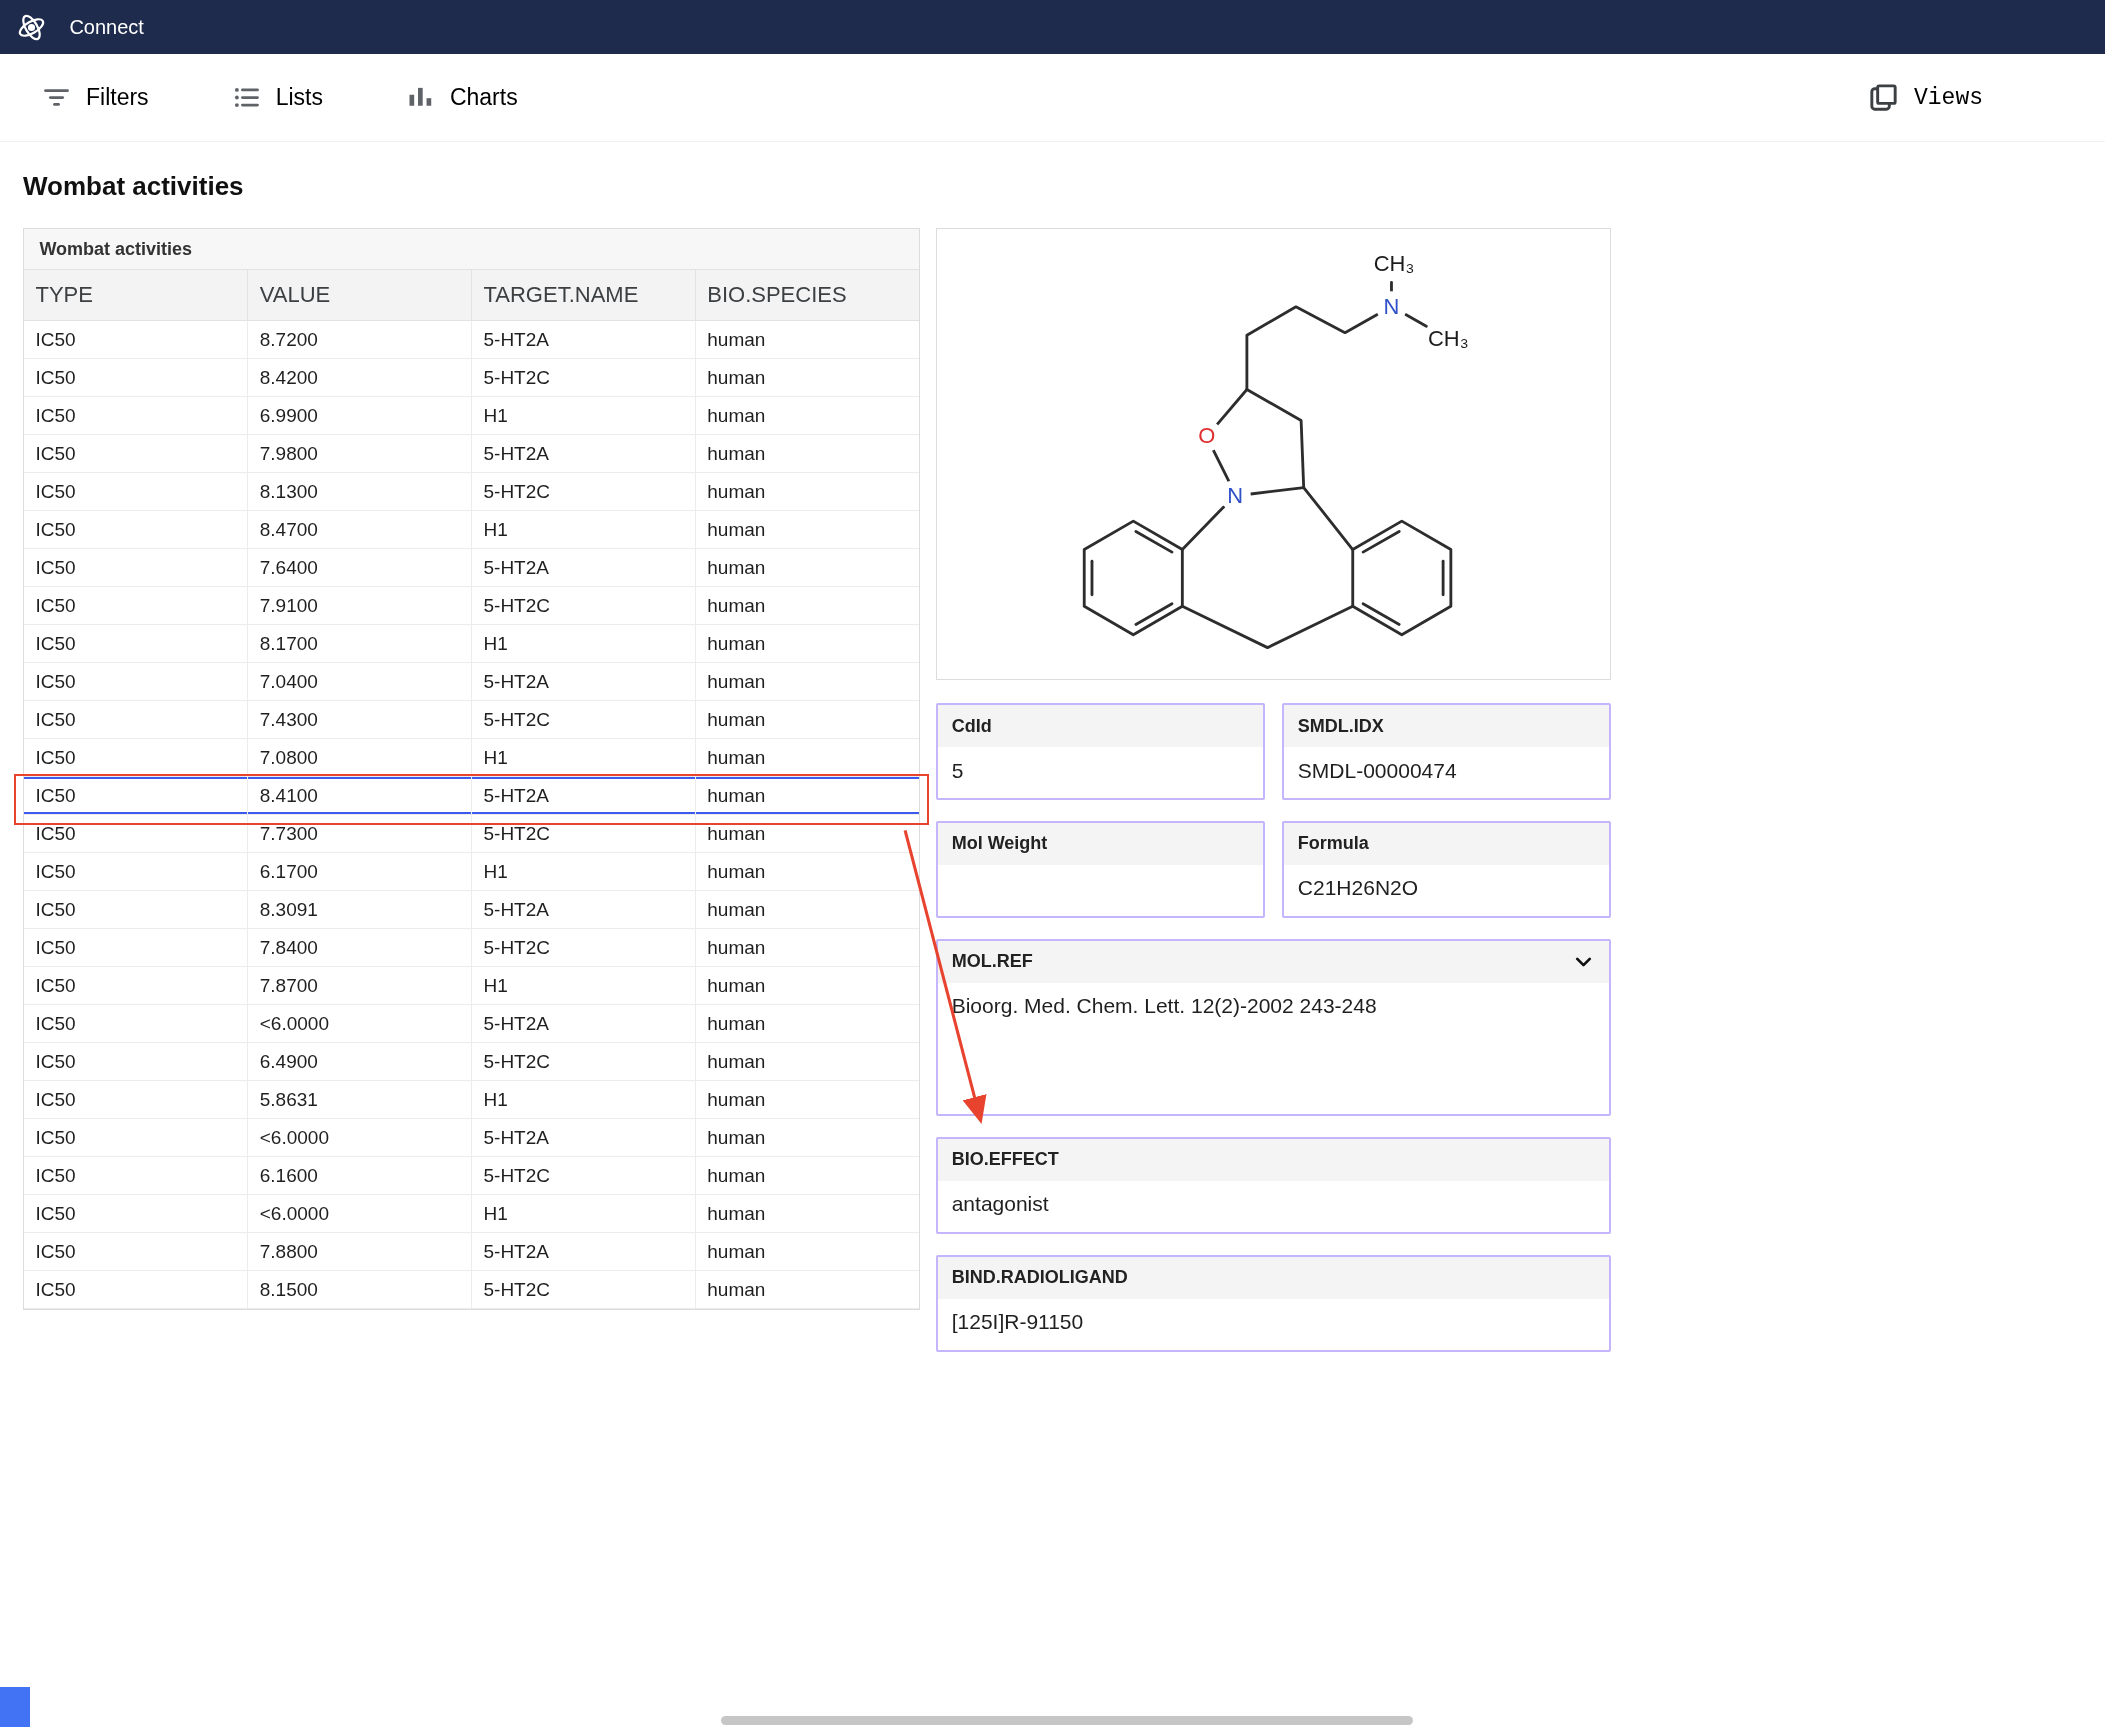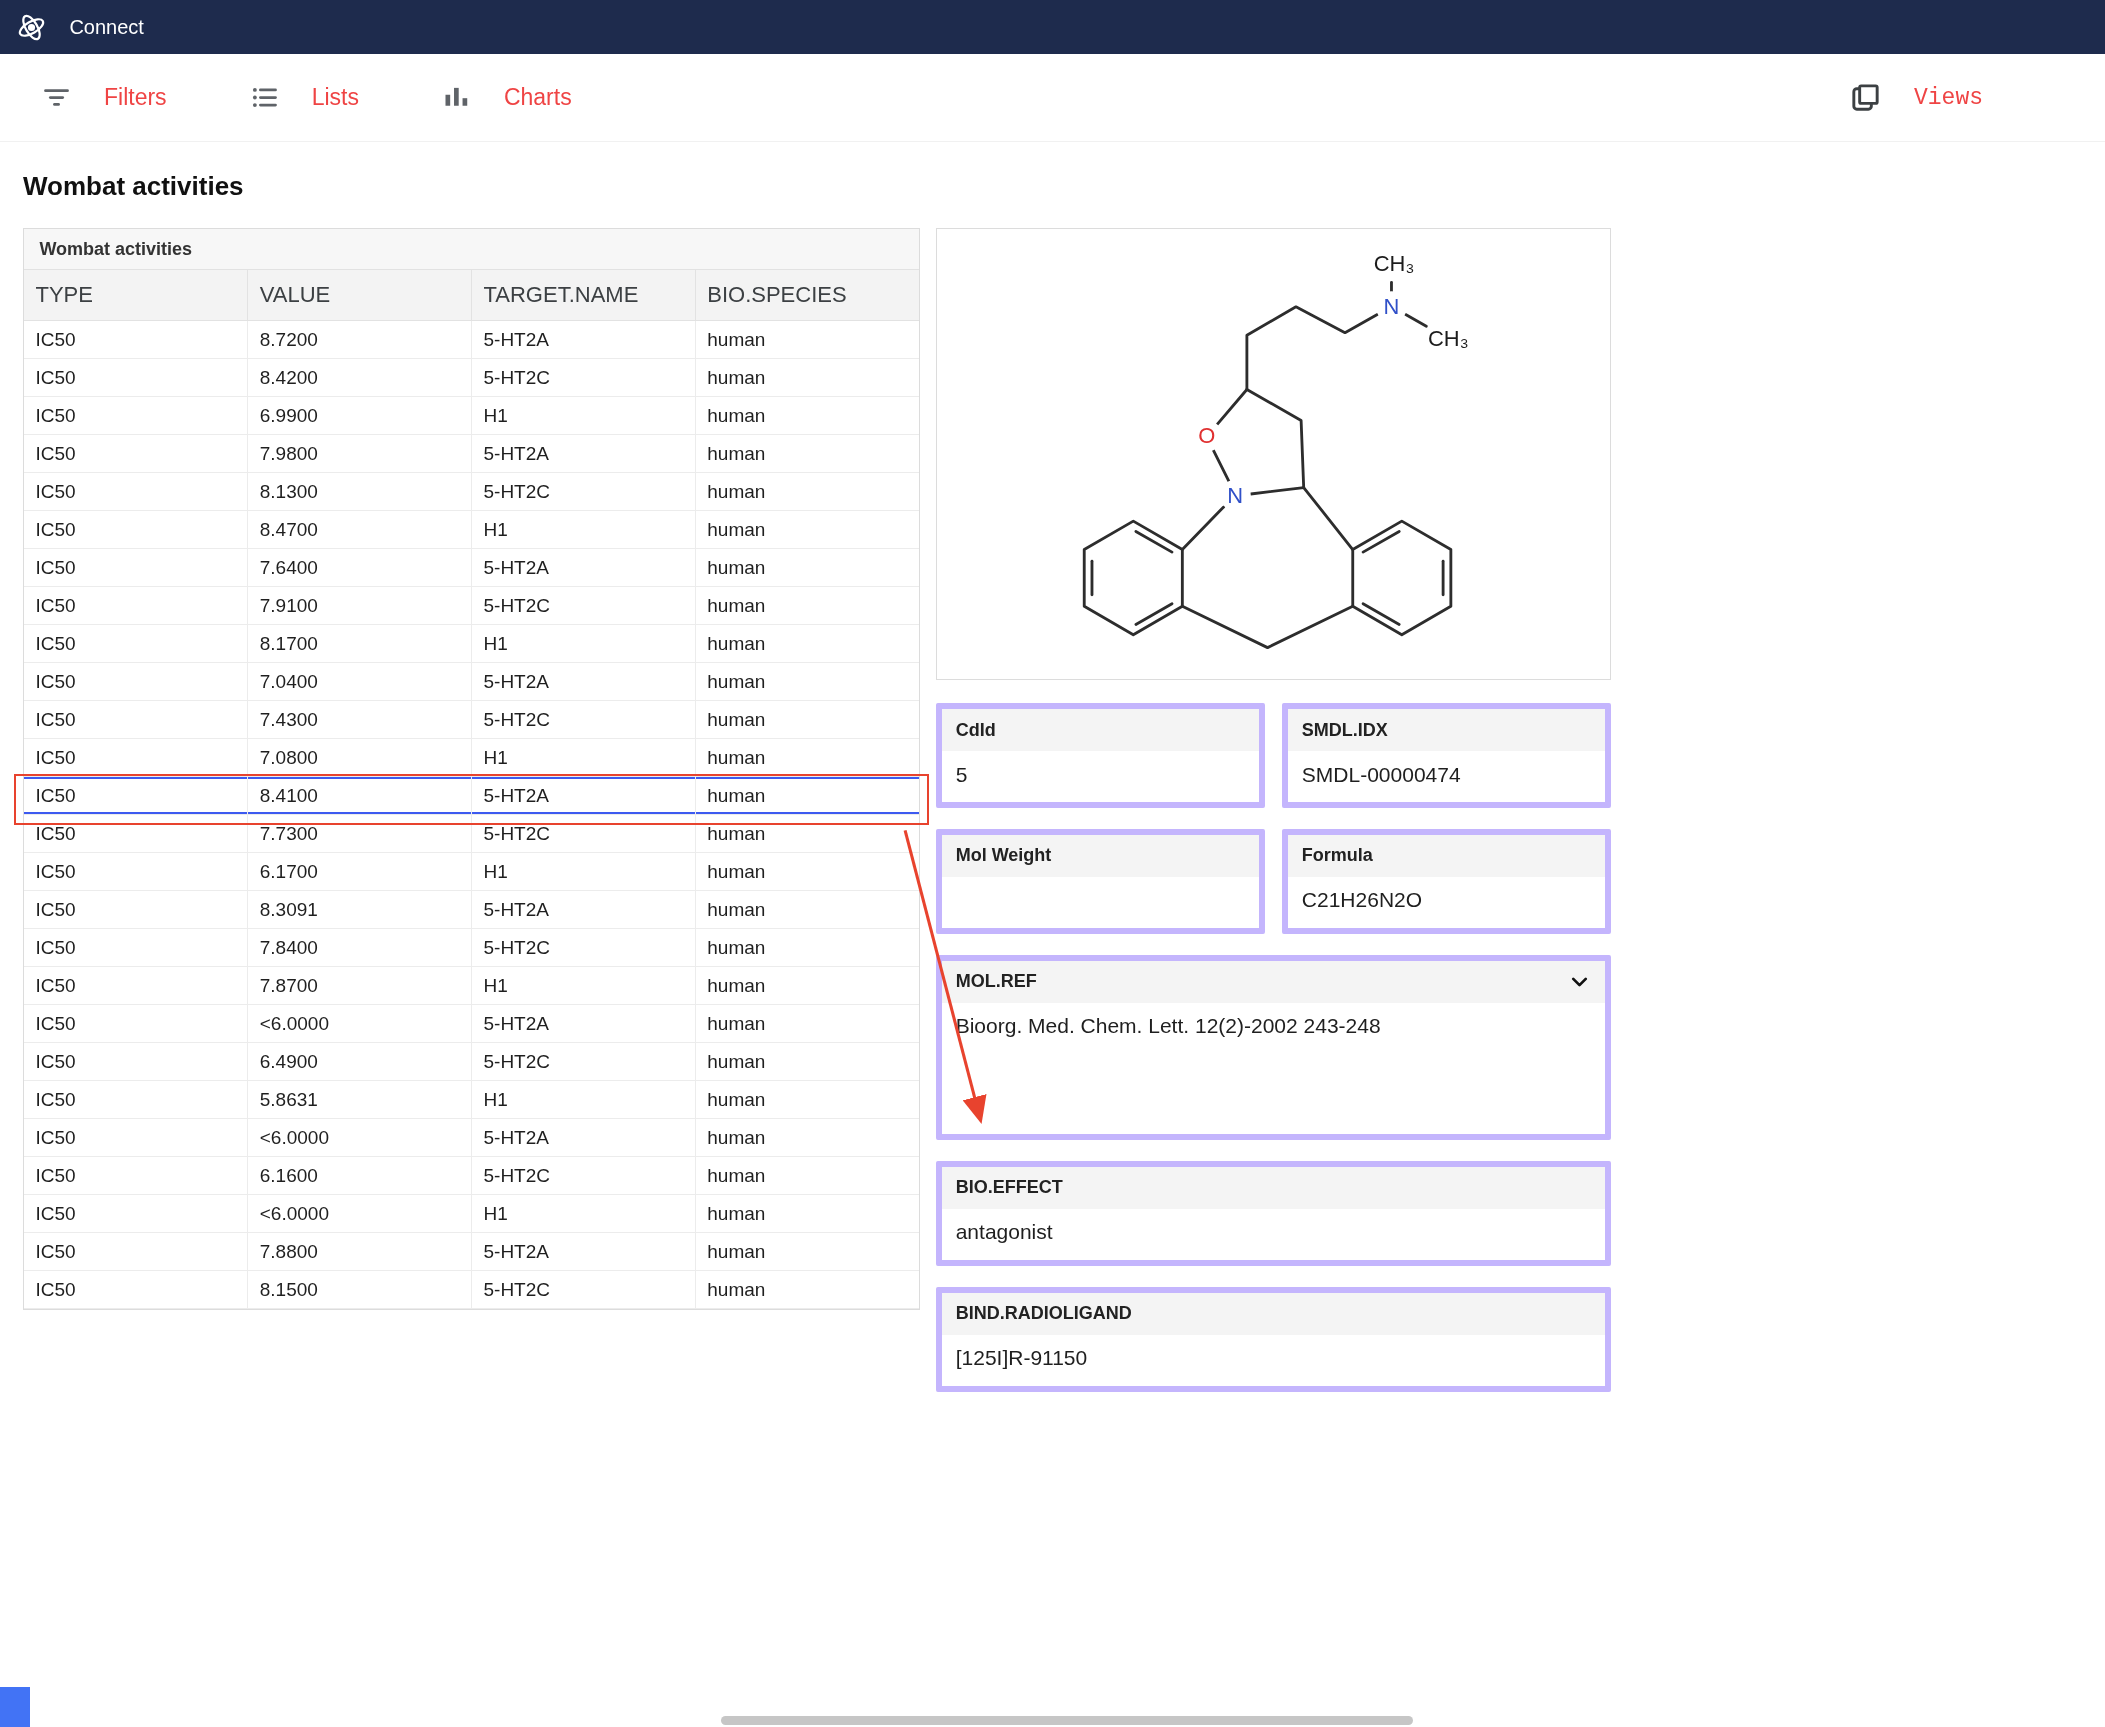--- a/index.html
+++ b/index.html
@@ -4,21 +4,21 @@
 <style>
   * { margin:0; padding:0; box-sizing:border-box; }
   html,body { width:2106px; height:1727px; }
   body { font-family:"Liberation Sans","DejaVu Sans",sans-serif; background:#fff; color:#202124; position:relative; overflow:hidden; }
 
   .topbar { height:54px; background:var(--topbar-bg,#1e2b4d); display:flex; align-items:center; padding:0 15.4px; }
   .brand { display:flex; align-items:center; gap:21px; cursor:pointer; }
   .brand-name { color:#fff; font-size:20px; }
 
   .toolbar { height:88px; display:flex; align-items:center; padding:0 40px; gap:81px; border-bottom:1px solid #f1f1f1; background:#fff; }
-  .tool-item { display:flex; align-items:center; gap:31px; font-size:23px; color:#ef4444; cursor:pointer; white-space:nowrap; }
+  .tool-item { display:flex; align-items:center; gap:13px; font-size:23px; color:#000000; cursor:pointer; white-space:nowrap; }
   .tool-item svg { display:block; }
   .views { margin-left:auto; margin-right:83px;font-family:Liberation Mono, monospace; }
 
   .page-title { font-size:26px; font-weight:bold; margin:29px 0 0 23px; color:#111; }
 
   .content { display:flex; gap:16.3px; padding:0 23px; margin-top:26px; align-items:flex-start; }
 
   .panel { width:897px; border:1px solid #dcdcdc; background:#fff; }
   .panel-title { padding:9.6px 15.4px; font-size:18px; font-weight:bold; color:#333; background:#f7f7f7; height:40px; }
   table { width:100%; border-collapse:collapse; table-layout:fixed; }
@@ -26,21 +26,21 @@
   thead th:last-child { border-right:none; }
   tbody td { height:38px; font-size:19px; color:#1f1f1f; padding:0 0 0 11.5px; border:1px solid #ececec; border-left:none; overflow:hidden; white-space:nowrap; }
   tbody td:last-child { border-right:none; }
   tbody tr:first-child td { border-top:none; }
   tr.selected td { box-shadow: inset 0 1.9px 0 0 var(--sel,#3d5af0), inset 0 -1.9px 0 0 var(--sel,#3d5af0); }
 
   .right-panel { width:675px; }
   .structure-box { height:452px; border:1px solid #dcdcdc; display:flex; align-items:center; justify-content:center; background:#fff; }
 
   .cards-grid { display:grid; grid-template-columns:1fr 1fr; column-gap:17.3px; row-gap:21px; margin-top:23px; }
-  .card { border:6px solid #c4b5fd; border-radius:1.9px; background:#fff; }
+  .card { border:2px solid #c4b5fd; border-radius:1.9px; background:#fff; }
   .card-header { background:#f4f4f4; padding:8.6px 13.4px; font-size:18px; font-weight:bold; color:#222; display:flex; align-items:center; justify-content:space-between; min-height:42px; }
   .card-value { padding:11.5px 13.4px 15.4px; font-size:21px; color:#1f1f1f; }
   .card-wide { margin-top:21px; }
   .mol-ref .card-value { min-height:131px; }
 
   .annotation-rect { position:absolute; border:2.9px solid var(--ann,#e8432e); z-index:40; pointer-events:none; background:transparent; }
   .overlay-svg { position:absolute; left:0; top:0; width:2106px; height:1727px; z-index:41; pointer-events:none; }
 
   .hscrollbar { position:absolute; left:721px; top:1716px; width:692px; height:8.6px; border-radius:4.8px; background:#c6c6c6; }
   .blue-marker { position:absolute; left:0; top:1687px; width:30px; height:40px; background:var(--blue,#4273f5); }

